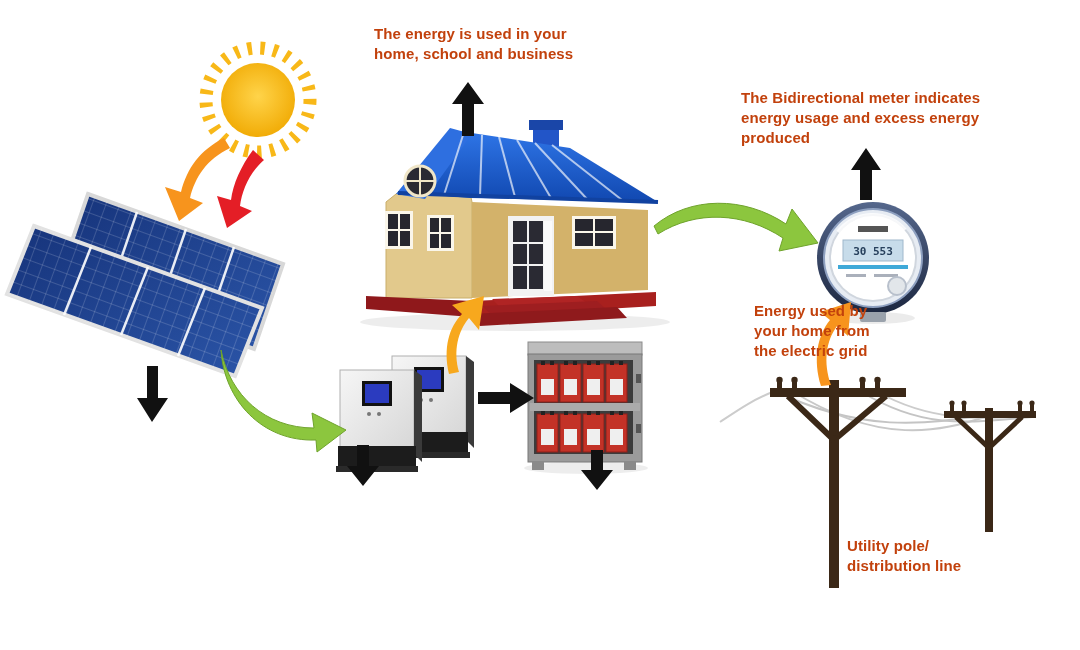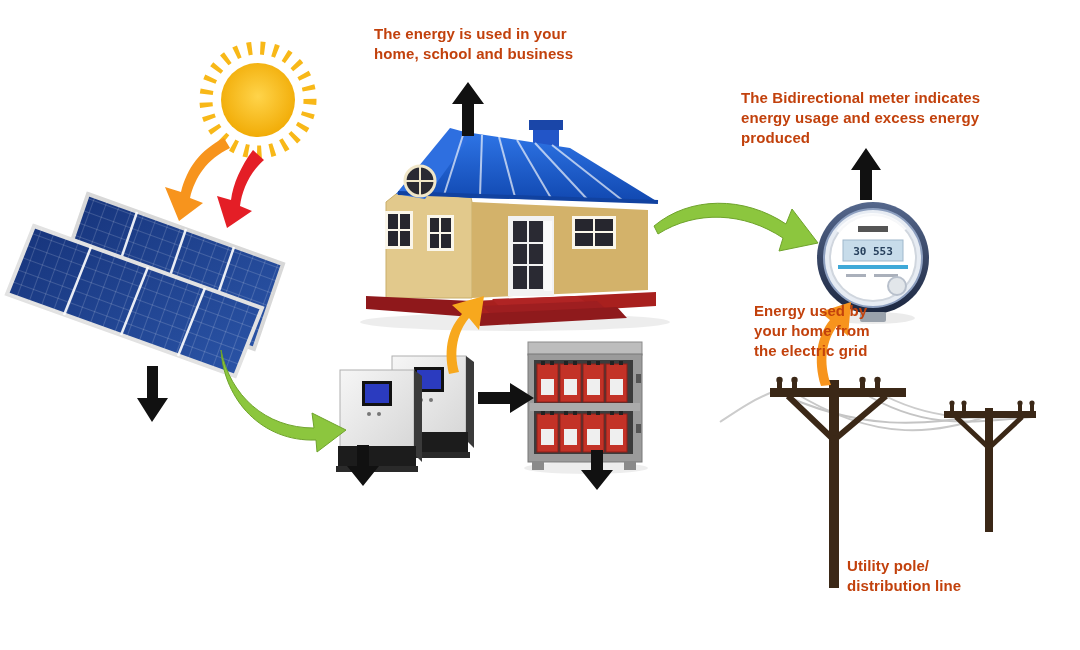--- a/index.html
+++ b/index.html
@@ -291,16 +291,16 @@
 energy usage and excess energy
 produced</div>
 
 
 
 
 <div class="label" style="left:722px;top:301px;width:180px;margin-left:32px;">Energy used by
 your home from
 the electric grid</div>
 
-<div class="label" style="left:847px;top:556px;width:200px;">Utility pole/
+<div class="label" style="left:847px;top:536px;width:200px;">Utility pole/
 distribution line</div>
 
 </div>
 
 </body></html>

